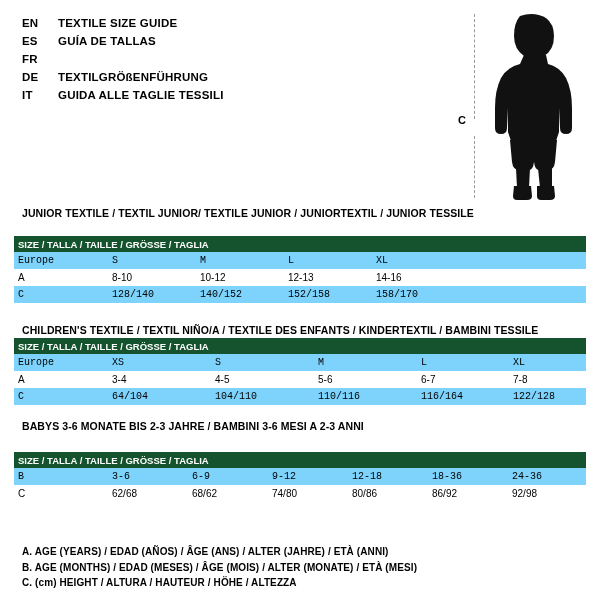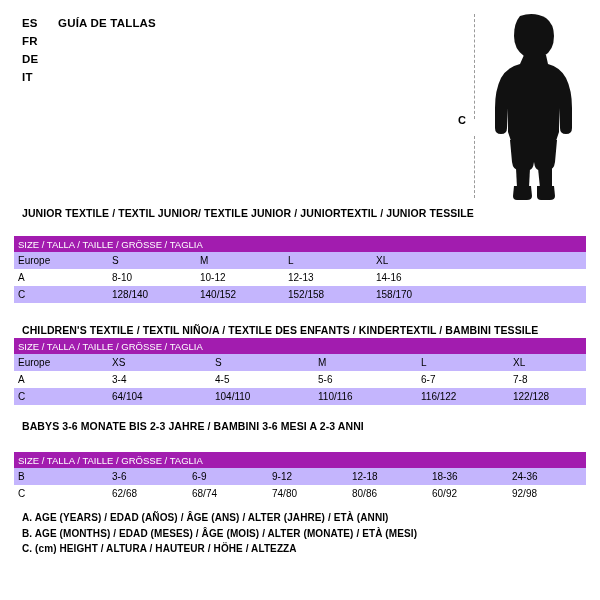--- a/index.html
+++ b/index.html
@@ -101,65 +101,72 @@
     font-size: 10px;
     table-layout: fixed;
   }
   table.size-table td {
     padding: 0 0 0 4px;
     height: 17px;
     vertical-align: middle;
     white-space: nowrap;
   }
   tr.hdr td {
-    background: #a21caf;
+    background: #14532d;
     color: #ffffff;
     font-size: 9.5px;
-    font-weight: normal;
+    font-weight: bold;
     height: 16px;
   }
   tr.shade td {
-    background: #c4b5fd;
+    background: #7dd3fc;
+    font-family: Liberation Mono, monospace;
   }
   tr.plain td {
     background: #ffffff;
   }
 
   
   .legend {
     position: absolute;
     left: 22px;
-    top: 510px;
+    top: 544px;
     width: 560px;
   }
   .legend-line {
     font-size: 10px;
     font-weight: bold;
     line-height: 15.5px;
     letter-spacing: 0.1px;
   }
 </style>
 </head>
 <body>
 
 <div class="page">
 
   <div class="lang-block">
     <div class="lang-row">
+      <span class="lang-code">EN</span>
+      <span class="lang-text">TEXTILE SIZE GUIDE</span>
+    </div>
+    <div class="lang-row">
       <span class="lang-code">ES</span>
       <span class="lang-text">GUÍA DE TALLAS</span>
     </div>
     <div class="lang-row">
       <span class="lang-code">FR</span>
     </div>
     <div class="lang-row">
       <span class="lang-code">DE</span>
+      <span class="lang-text">TEXTILGRÖßENFÜHRUNG</span>
     </div>
     <div class="lang-row">
       <span class="lang-code">IT</span>
+      <span class="lang-text">GUIDA ALLE TAGLIE TESSILI</span>
     </div>
   </div>
 
   <div class="figure-wrap">
     <div class="dashed-line dash-top"></div>
     <div class="dashed-line dash-bot"></div>
     <div class="c-label">C</div>
     <div class="silhouette">
       <svg width="100" height="190" viewBox="0 0 100 190" xmlns="http://www.w3.org/2000/svg">
 
@@ -256,21 +263,21 @@
         <td>4-5</td>
         <td>5-6</td>
         <td>6-7</td>
         <td>7-8</td>
       </tr>
       <tr class="shade">
         <td>C</td>
         <td>64/104</td>
         <td>104/110</td>
         <td>110/116</td>
-        <td>116/122</td>
+        <td>116/164</td>
         <td>122/128</td>
       </tr>
     </tbody>
   </table>
 
   <div class="sect-title-2line" style="top:420px;">
     <div>BABYS 3-6 MONATE BIS 2-3 JAHRE / BAMBINI 3-6 MESI A 2-3 ANNI</div>
   </div>
 
   <table class="size-table" style="left:14px; top:452px; width:572px;">
@@ -292,24 +299,24 @@
         <td>3-6</td>
         <td>6-9</td>
         <td>9-12</td>
         <td>12-18</td>
         <td>18-36</td>
         <td>24-36</td>
       </tr>
       <tr class="plain">
         <td>C</td>
         <td>62/68</td>
-        <td>68/74</td>
+        <td>68/62</td>
         <td>74/80</td>
         <td>80/86</td>
-        <td>60/92</td>
+        <td>86/92</td>
         <td>92/98</td>
       </tr>
     </tbody>
   </table>
 
   <div class="legend">
     <div class="legend-line">A. AGE (YEARS) / EDAD (AÑOS) / ÂGE (ANS) / ALTER (JAHRE) / ETÀ (ANNI)</div>
     <div class="legend-line">B. AGE (MONTHS) / EDAD (MESES) / ÂGE (MOIS) / ALTER (MONATE) / ETÀ (MESI)</div>
     <div class="legend-line">C. (cm) HEIGHT / ALTURA / HAUTEUR / HÖHE / ALTEZZA</div>
   </div>

